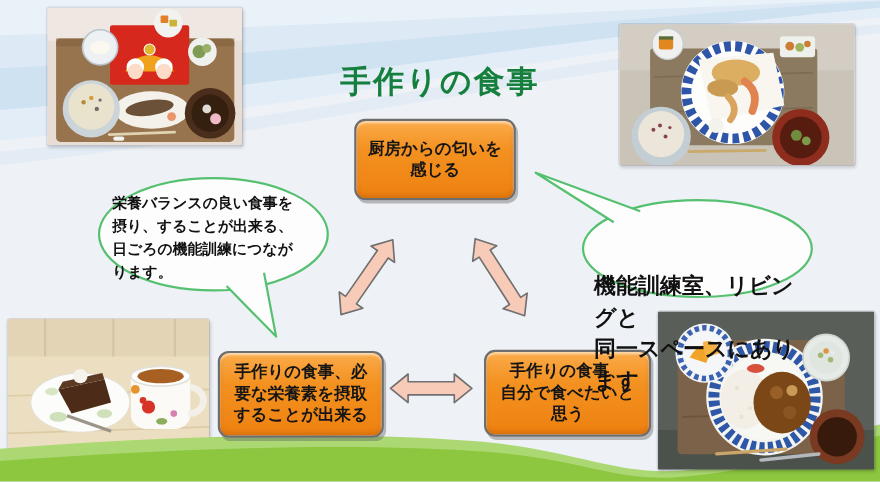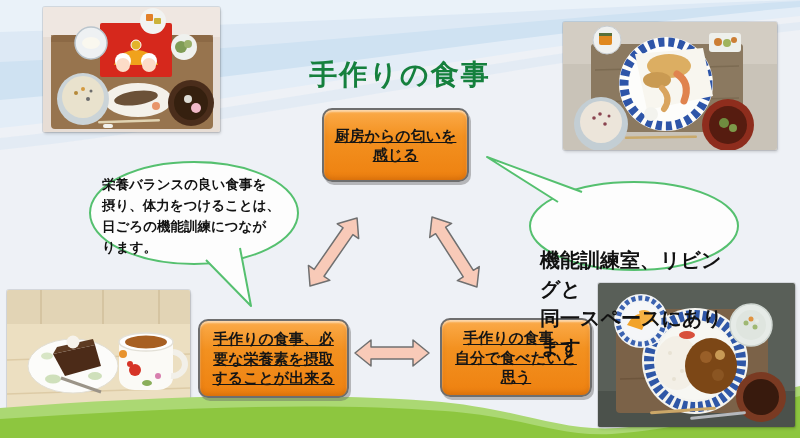--- a/index.html
+++ b/index.html
@@ -27,21 +27,20 @@
 
   .obox{
     position:absolute;z-index:5;display:flex;align-items:center;justify-content:center;
     text-align:center;font-weight:bold;font-size:15px;line-height:1.3;color:#151515;
     white-space:pre-line;
     background:linear-gradient(180deg,#fbab4a 0%,#f39120 38%,#ee8110 100%);
     border:2px solid #6e6e6e;border-radius:10px;
     box-shadow:2px 3px 0 rgba(95,95,95,.40),
                inset 0 2px 2px rgba(255,255,255,.55),
                inset 0 -3px 4px rgba(170,75,0,.30);
-    text-decoration:underline;
   }
   #box-top{left:322px;top:108px;width:143px;height:70px;}
   #box-left{left:198px;top:319px;width:147px;height:75px;}
   #box-right{left:440px;top:318px;width:148px;height:75px;}
 
   .bubble{position:absolute;z-index:5;}
   .bubble svg{position:absolute;left:0;top:0;display:block;}
   .bubble .btext{position:absolute;font-weight:bold;color:#111;white-space:pre-line;}
   #bubble-left{left:88px;top:160px;width:215px;height:152px;}
   #bubble-left .btext{left:14px;top:15px;width:190px;font-size:13.5px;line-height:1.55;}
@@ -237,21 +236,21 @@
 自分で食べたいと
 思う</div>
 
   <div class="bubble" id="bubble-left">
     <svg width="215" height="152" viewBox="0 0 215 152">
       <ellipse cx="106" cy="53" rx="104" ry="51" fill="#fdfdfd" stroke="#55c06f" stroke-width="2"></ellipse>
       <polygon points="118,100 163,146 152,88" fill="#fdfdfd"></polygon>
       <path d="M118,100 L163,146 L152,88" fill="none" stroke="#55c06f" stroke-width="2" stroke-linejoin="round"></path>
     </svg>
     <div class="btext">栄養バランスの良い食事を
-摂り、体力をつけることは、
+摂り、することが出来る、
 日ごろの機能訓練につなが
 ります。</div>
   </div>
 
   <div class="bubble" id="bubble-right">
     <svg width="264" height="126" viewBox="0 0 264 126">
       <ellipse cx="156" cy="78" rx="104" ry="44" fill="#fdfdfd" stroke="#55c06f" stroke-width="2"></ellipse>
       <polygon points="80,54 9,9 104,44" fill="#fdfdfd"></polygon>
       <path d="M80,54 L9,9 L104,44" fill="none" stroke="#55c06f" stroke-width="2" stroke-linejoin="round"></path>
     </svg>

